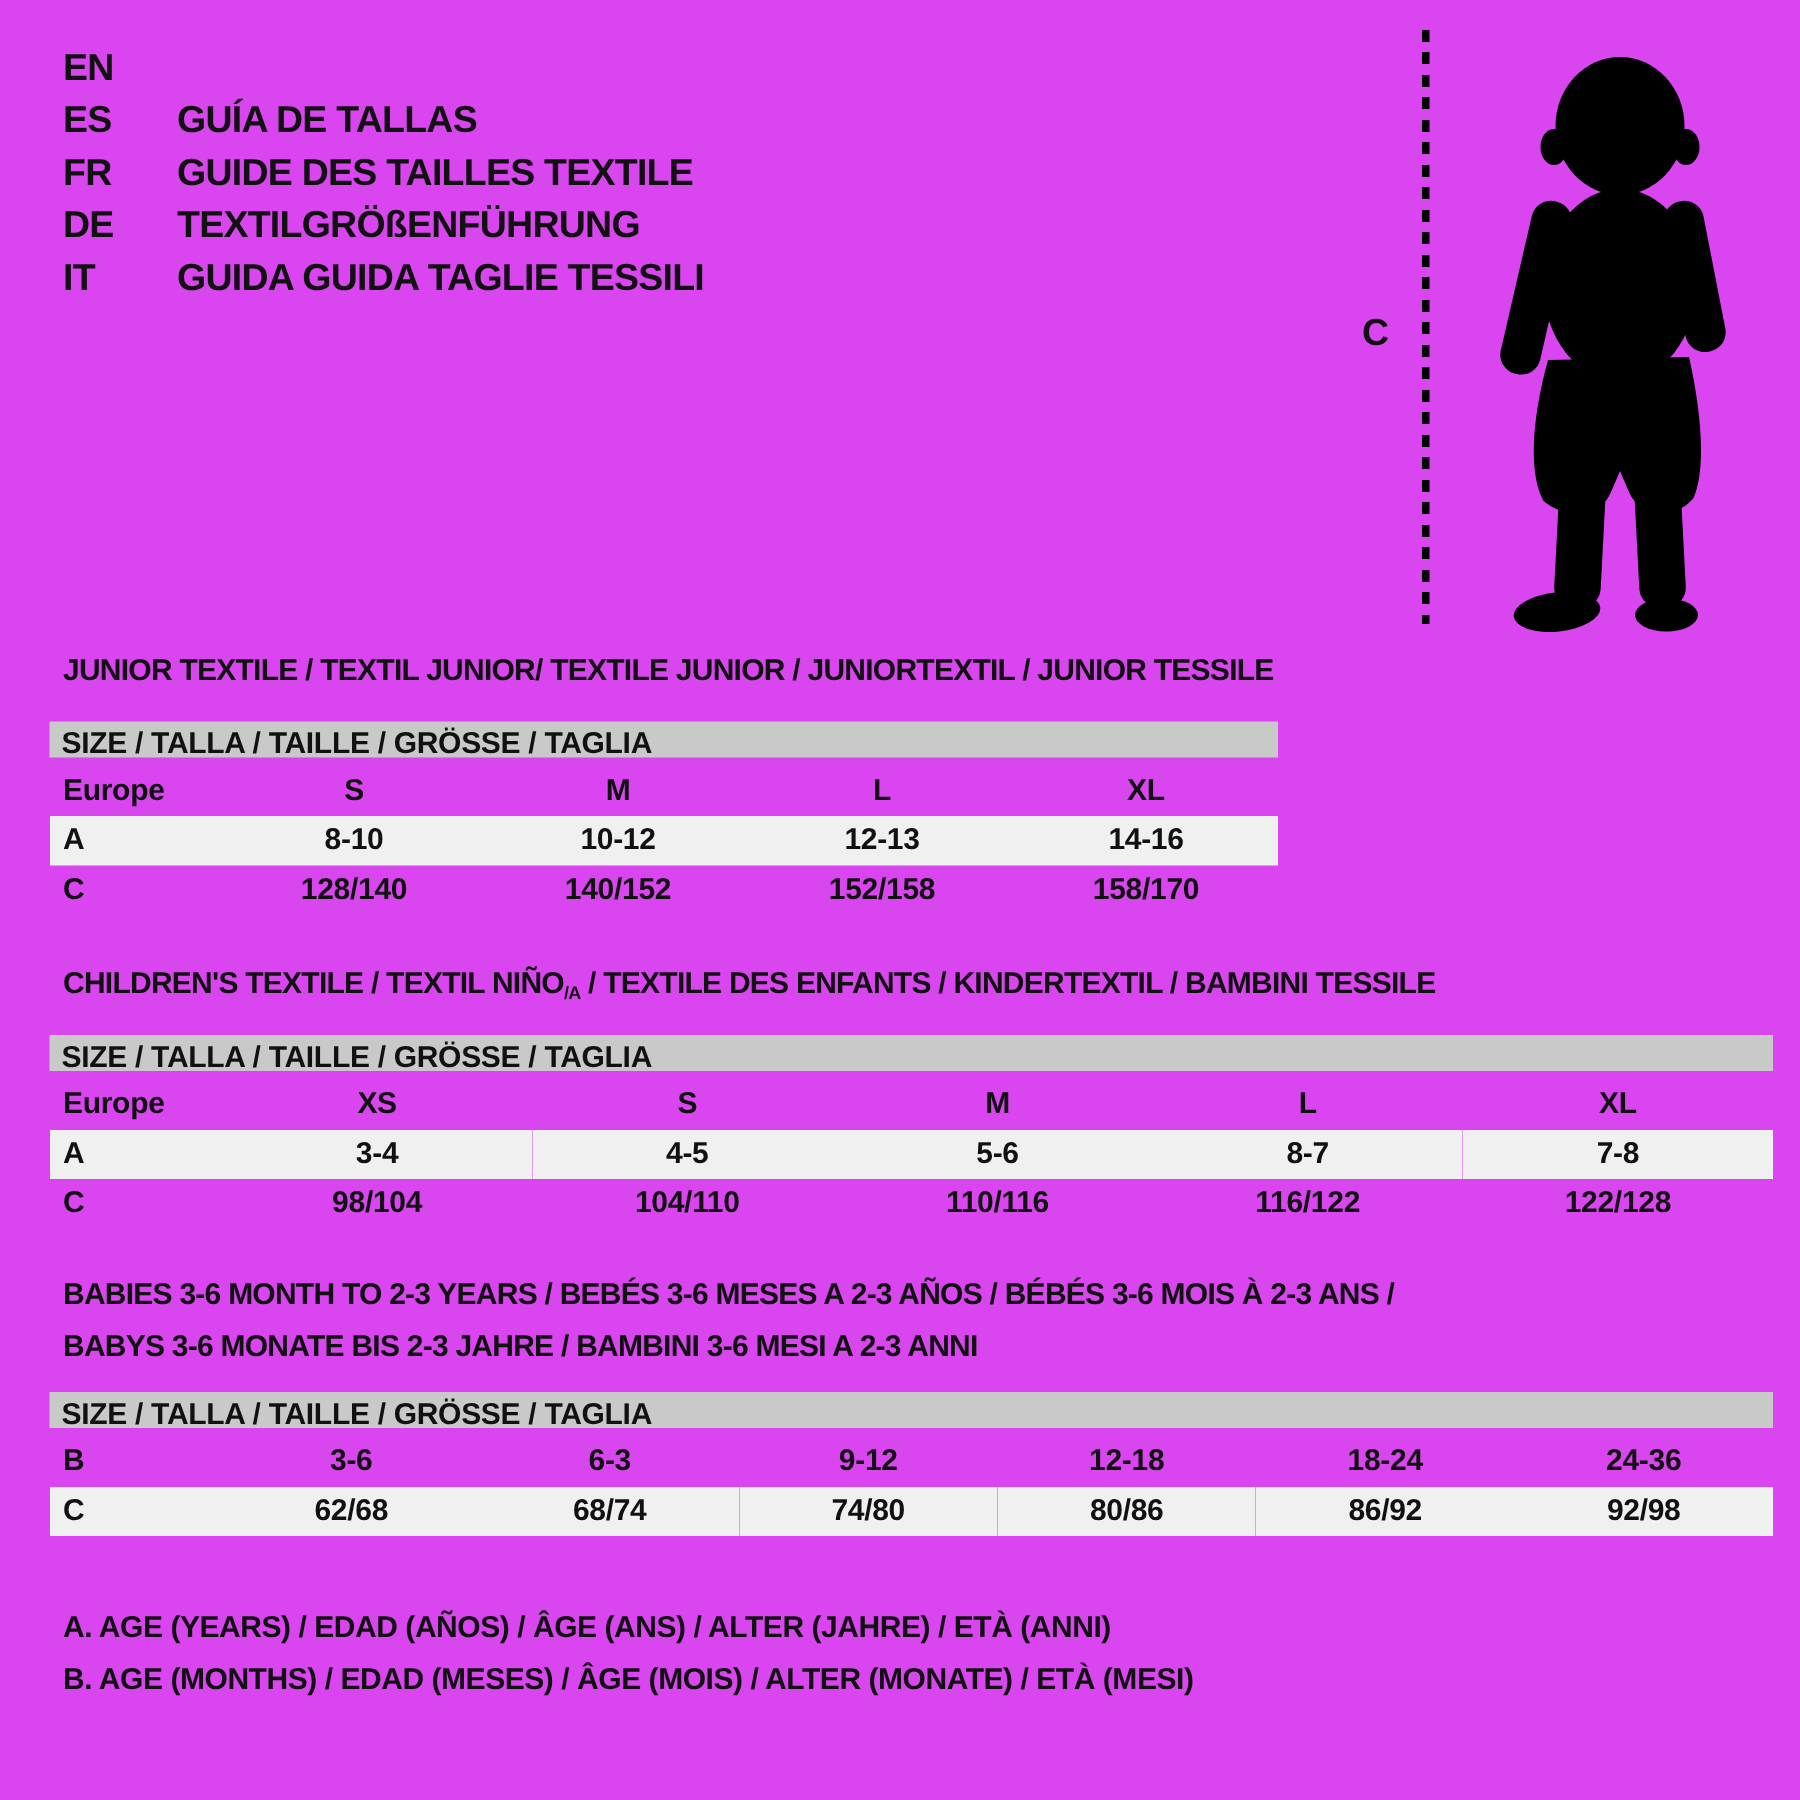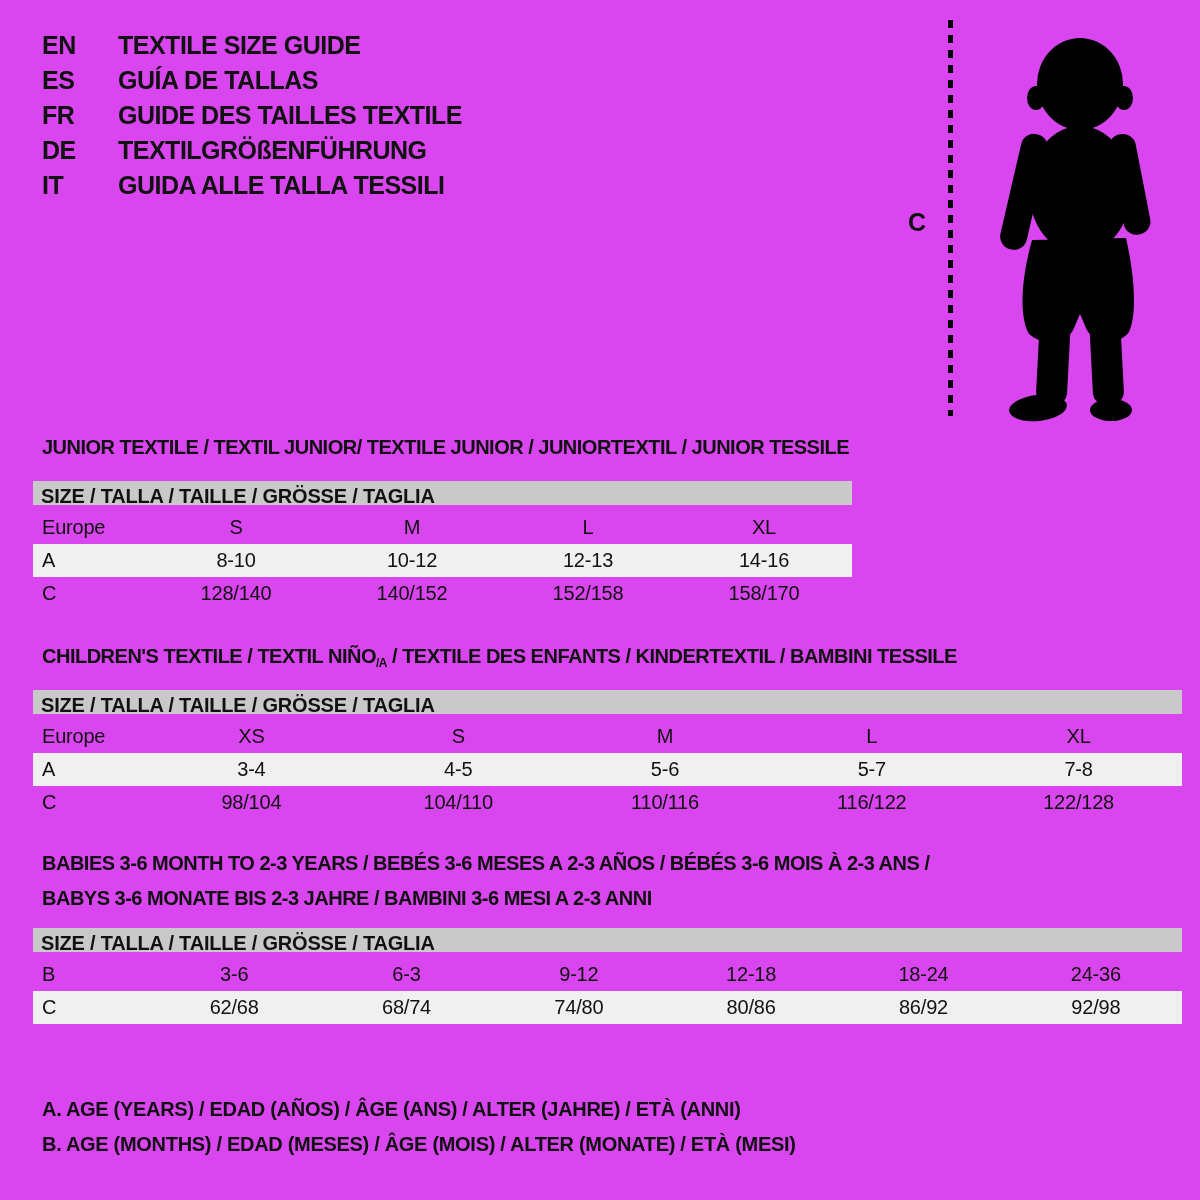--- a/index.html
+++ b/index.html
@@ -25,67 +25,66 @@
   .c-label{position:absolute;left:28px;top:208px;font-size:25px;font-weight:bold;}
   .baby-svg{position:absolute;left:90px;top:18px;width:210px;height:410px;}
 
   
   .section{position:absolute;left:33px;}
   .sec-title{position:absolute;left:9px;top:0;font-size:20px;font-weight:bold;letter-spacing:-0.5px;white-space:nowrap;}
   .sec-title .subsm{font-size:12px;vertical-align:-4px;font-weight:bold;}
   .size-band{position:absolute;left:0;height:24px;background:var(--band);
     font-size:20px;font-weight:bold;line-height:30px;padding-left:8px;letter-spacing:-0.2px;width:100%;}
   .sz-table{position:absolute;left:0;border-collapse:collapse;table-layout:fixed;width:100%;}
-  .sz-table td{height:33px;text-align:center;font-size:20px;font-weight:normal;letter-spacing:-0.2px;
+  .sz-table td{height:33px;text-align:center;font-size:20px;font-weight:bold;letter-spacing:-0.2px;
     padding:0;vertical-align:middle;white-space:nowrap;overflow:hidden;}
   .sz-table td:first-child{text-align:left;width:115px;padding-left:9px;}
   .sz-table tr.shaded{background:var(--stripe);}
 
   #section-junior{top:436px;width:819px;}
   #section-junior .size-band{top:45px;}
   #section-junior .sz-table{top:75px;}
 
   #section-children{top:645px;width:1149px;}
   #section-children .size-band{top:45px;}
   #section-children .sz-table{top:75px;}
 
   #section-babies{top:852px;width:1149px;}
   #section-babies .sec-title2{position:absolute;left:9px;top:35px;font-size:20px;font-weight:bold;letter-spacing:-0.5px;white-space:nowrap;text-align:right;}
   #section-babies .size-band{top:76px;}
   #section-babies .sz-table{top:106px;}
 
   
-  .legend{position:absolute;left:42px;top:1092px;}
+  .legend{position:absolute;left:42px;top:1068px;}
   .legend-line{font-size:20px;font-weight:bold;line-height:35px;letter-spacing:-0.3px;white-space:nowrap;}
 </style>
 </head>
 <body>
 
 <div class="page">
 
   <div class="langs">
     <div class="lang-row">
       <span class="lang-code">EN</span>
-      <span class="lang-title">TEXTILE SIZE GUIDE</span>
     </div>
     <div class="lang-row">
       <span class="lang-code">ES</span>
       <span class="lang-title">GUÍA DE TALLAS</span>
     </div>
     <div class="lang-row">
       <span class="lang-code">FR</span>
       <span class="lang-title">GUIDE DES TAILLES TEXTILE</span>
     </div>
     <div class="lang-row">
       <span class="lang-code">DE</span>
       <span class="lang-title">TEXTILGRÖßENFÜHRUNG</span>
     </div>
     <div class="lang-row">
       <span class="lang-code">IT</span>
-      <span class="lang-title">GUIDA ALLE TALLA TESSILI</span>
+      <span class="lang-title">GUIDA GUIDA TAGLIE TESSILI</span>
     </div>
   </div>
 
   <div class="figure">
     <div class="dash-line"></div>
     <div class="c-label">C</div>
     <svg class="baby-svg" viewBox="0 0 210 410" aria-hidden="true">
       <g fill="#000">
         <ellipse cx="66" cy="80" rx="9" ry="12"></ellipse>
         <ellipse cx="154" cy="80" rx="9" ry="12"></ellipse>
@@ -143,21 +142,21 @@
             <td>S</td>
             <td>M</td>
             <td>L</td>
             <td>XL</td>
           </tr>
           <tr class="shaded">
             <td>A</td>
             <td>3-4</td>
             <td>4-5</td>
             <td>5-6</td>
-            <td>5-7</td>
+            <td>8-7</td>
             <td>7-8</td>
           </tr>
           <tr>
             <td>C</td>
             <td>98/104</td>
             <td>104/110</td>
             <td>110/116</td>
             <td>116/122</td>
             <td>122/128</td>
           </tr>

